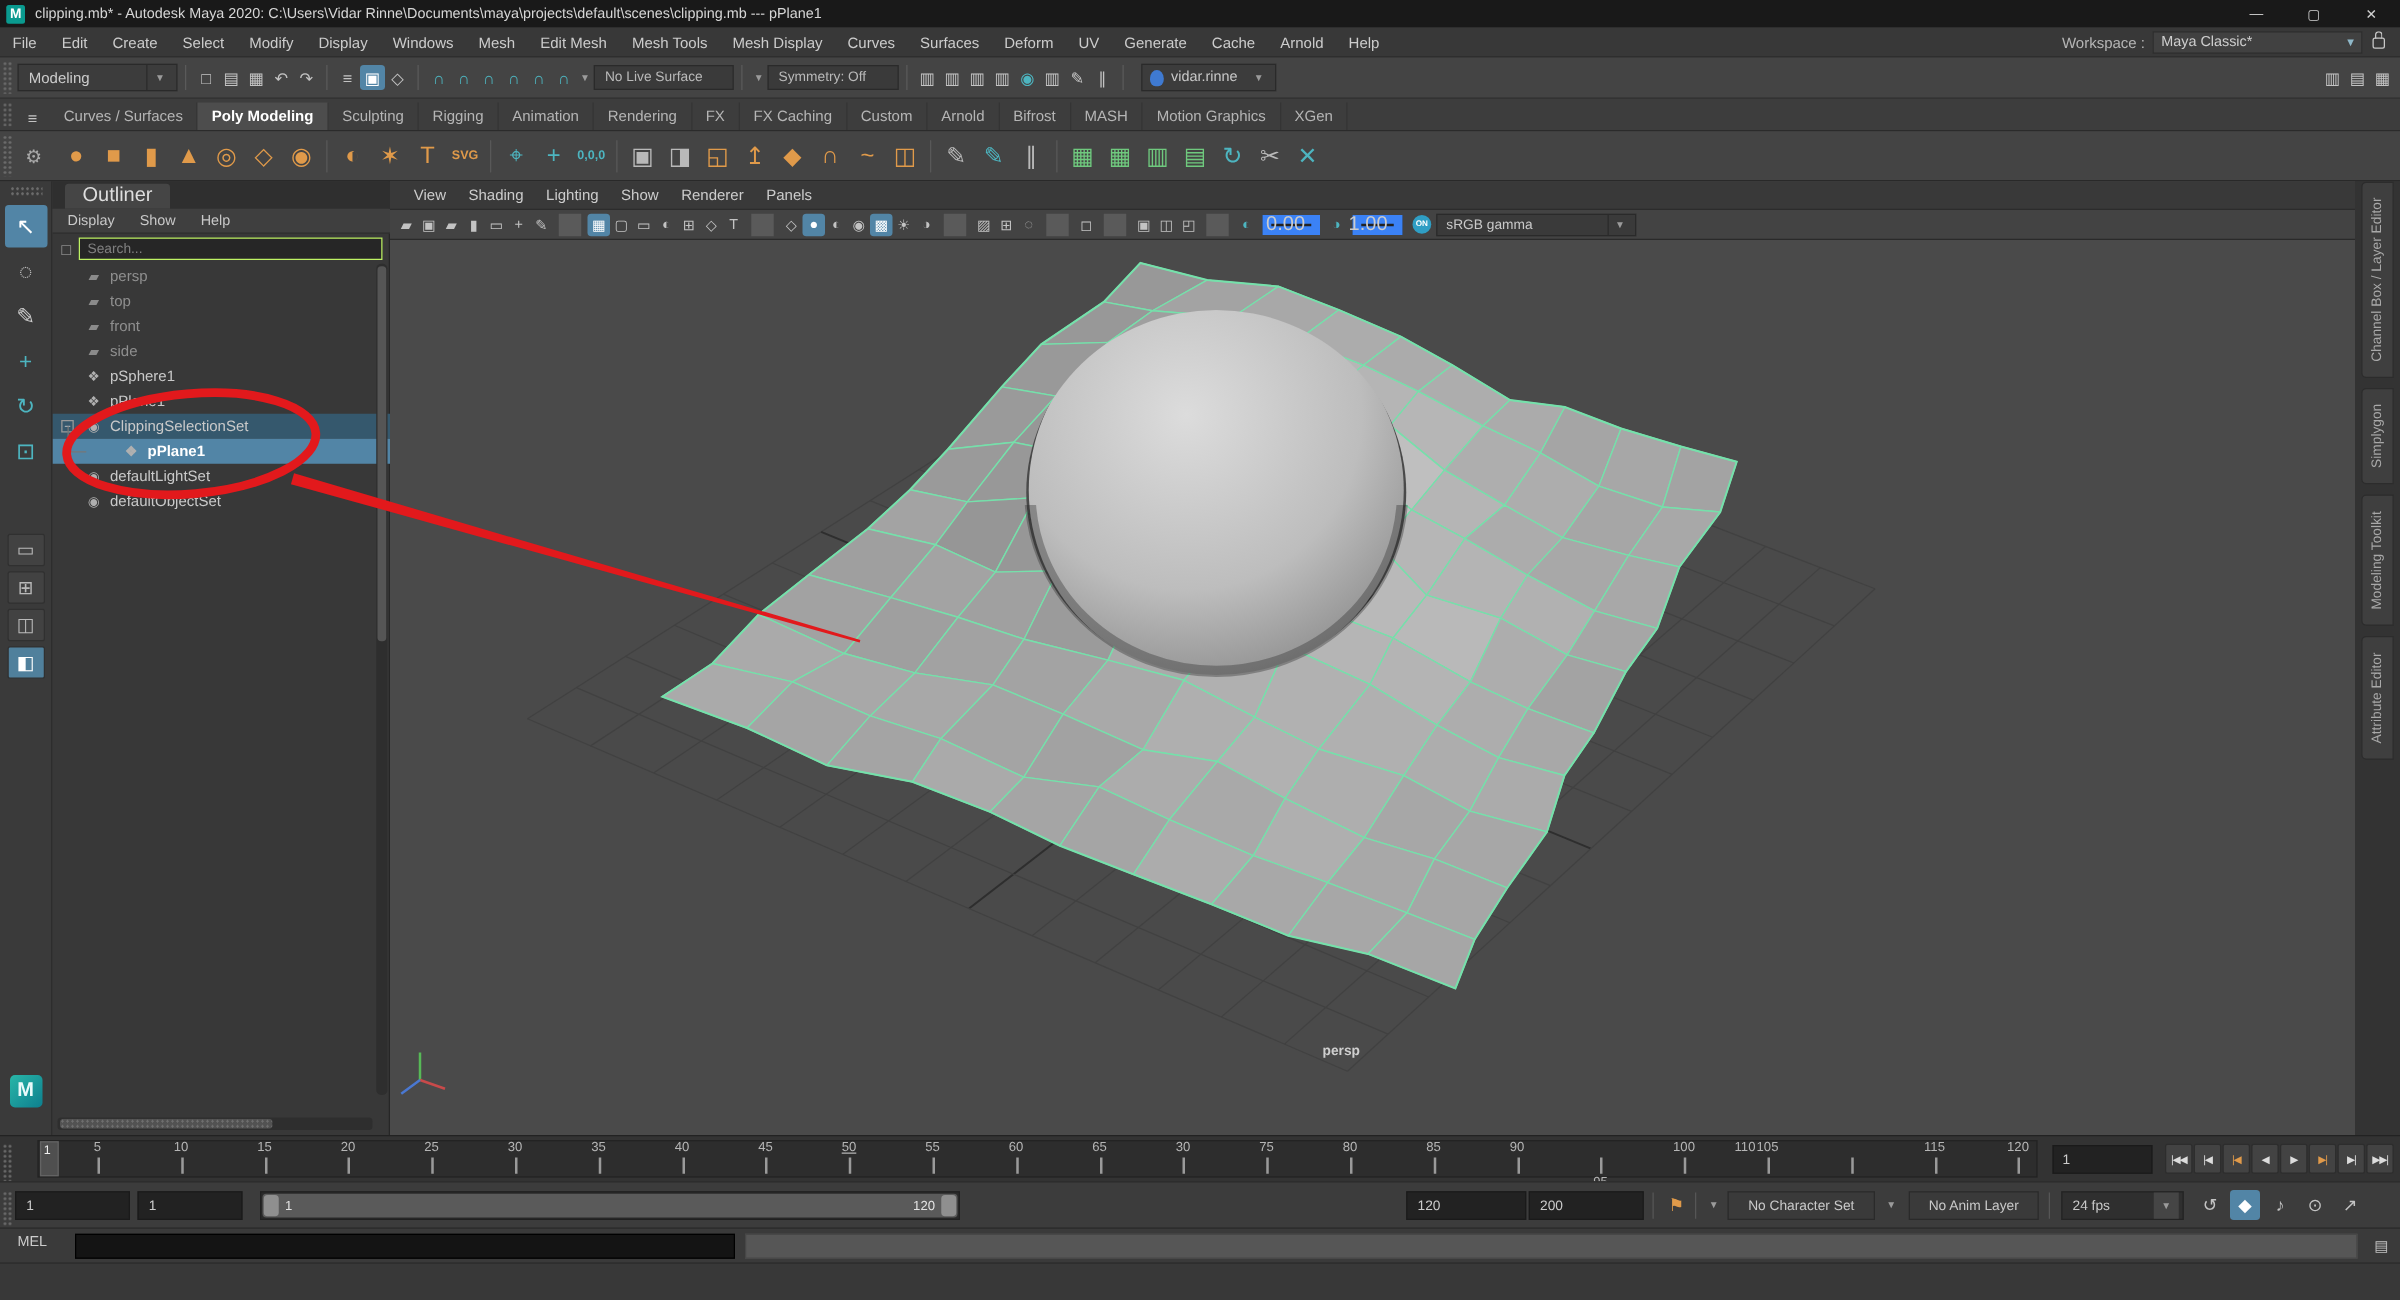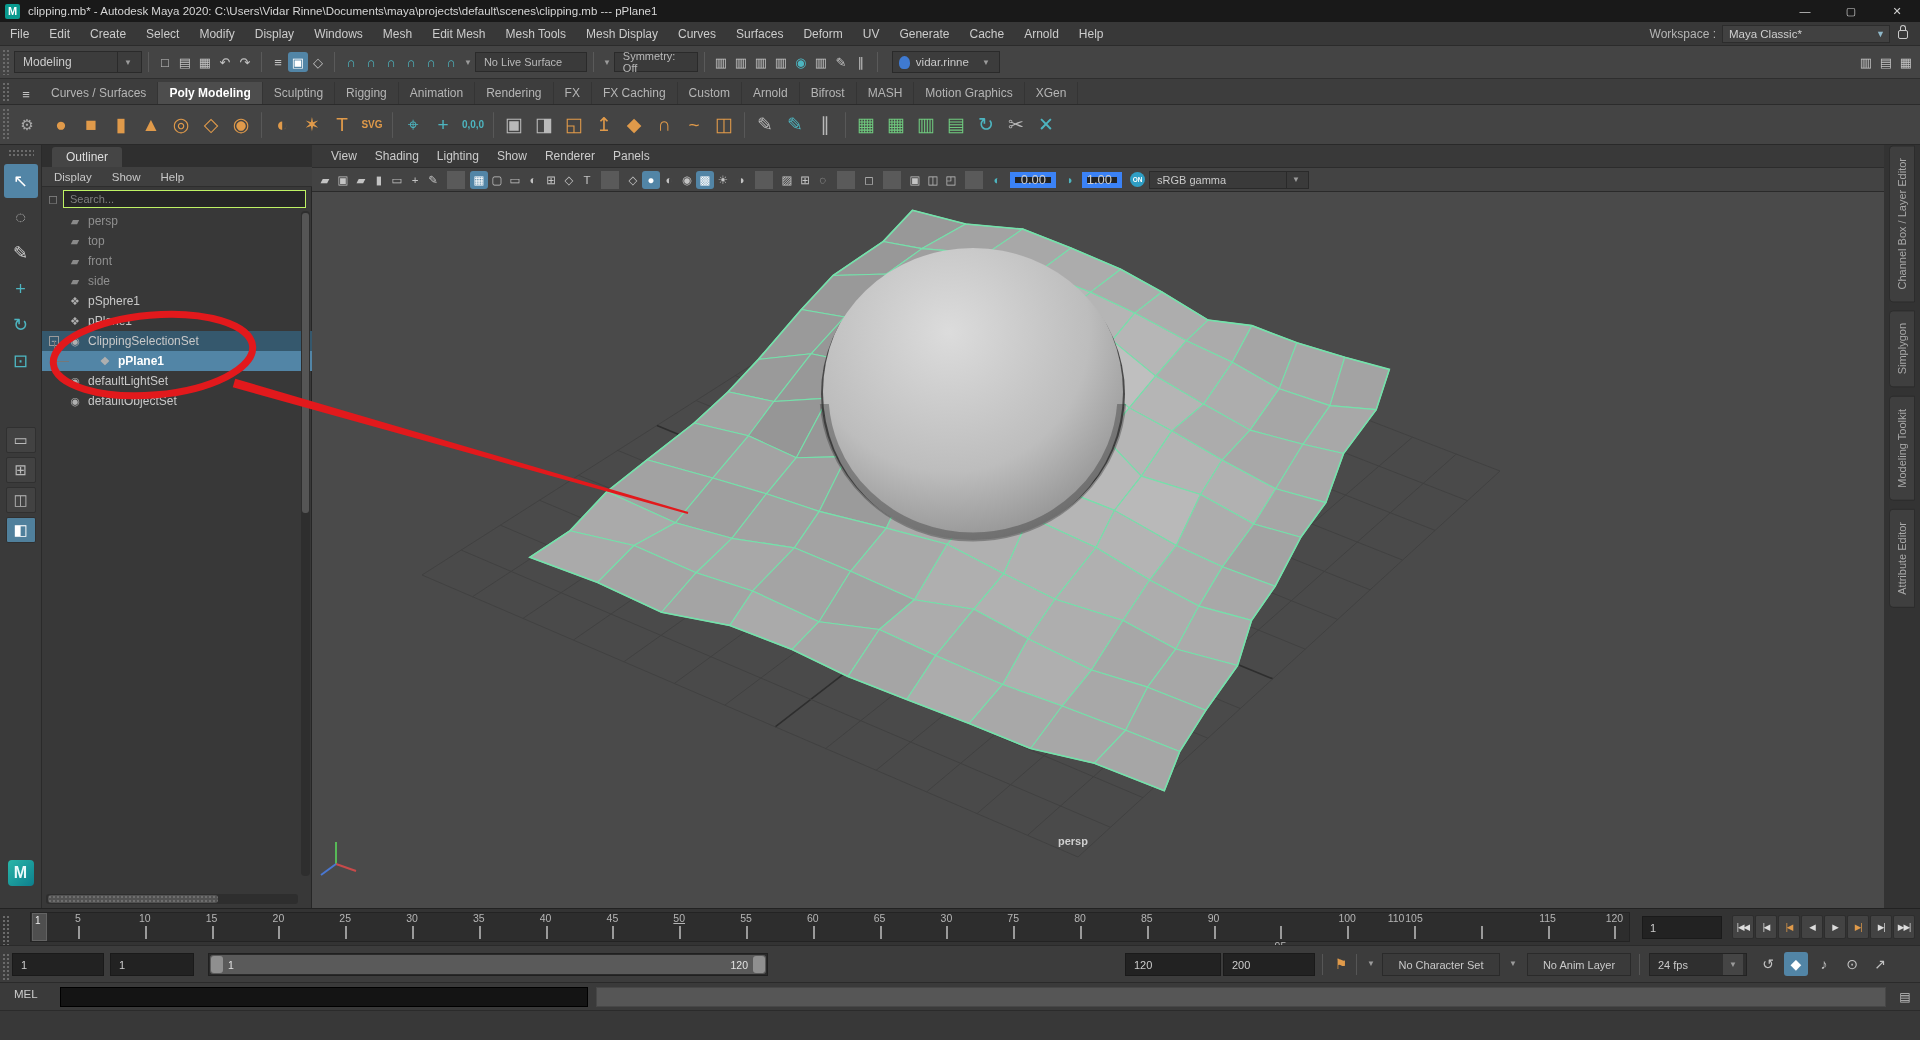--- a/index.html
+++ b/index.html
@@ -67,21 +67,21 @@
   .tool { width:34px; height:34px; margin:1px 0; display:flex; align-items:center; justify-content:center; font-size:18px; color:#cfcfcf; border-radius:3px; cursor:default; }
   .tool.active { background:#5285a6; color:#fff; }
   .tool.teal { color:#4db5c0; }
   .laybtn { width:30px; height:26px; margin:2px 0; display:flex; align-items:center; justify-content:center; font-size:15px; color:#b9b9b9; background:#424242; border:1px solid #303030; border-radius:2px; cursor:default; }
   .laybtn.active { background:#50809c; color:#fff; }
   #maya-logo { margin-top:auto; margin-bottom:22px; width:26px; height:26px; background:linear-gradient(135deg,#29b6a8,#0d7f8e); color:#eafafa; font-weight:bold; font-size:16px; display:flex; align-items:center; justify-content:center; border-radius:4px; }
 
   
   #outliner { left:42px; top:0; width:270px; height:763px; background:#383838; border-right:1px solid #262626; }
   #outliner-tabbar { left:0; top:0; width:270px; height:22px; background:#2f2f2f; display:flex; align-items:flex-end; }
-  #outliner-tab { height:20px; margin-left:10px; padding:0 14px; background:#454545; color:#dedede; font-size:12px; display:flex; align-items:center; border-radius:3px 3px 0 0; }
+  #outliner-tab { height:20px; margin-left:10px; padding:0 14px; background:#454545; color:#dedede; font-size:16px; display:flex; align-items:center; border-radius:3px 3px 0 0; }
   #outliner-menus { left:0; top:22px; width:270px; height:20px; background:#3f3f3f; display:flex; align-items:center; padding-left:12px; border-bottom:1px solid #2d2d2d; }
   .omenu { color:#c8c8c8; font-size:11.5px; margin-right:20px; cursor:default; }
   #outliner-search { left:0; top:42px; width:270px; height:24px; display:flex; align-items:center; padding:0 6px; }
   #search-icon { color:#8a8a8a; font-size:12px; margin-right:5px; }
   #search-input { flex:1; height:18px; background:#262626; border:1px solid #bef264; color:#808080; font-size:11px; display:flex; align-items:center; padding-left:6px; }
   #otree { left:0; top:66px; width:270px; height:681px; overflow:hidden; }
   .orow { height:20px; display:flex; align-items:center; padding-left:26px; position:relative; font-size:12px; color:#c9c9c9; cursor:default; }
   .orow .oicon { font-size:11px; color:#b0b0b0; margin-right:6px; width:14px; text-align:center; }
   .orow.muted { color:#8f8f8f; } .orow.muted .oicon { color:#8a8a8a; }
   .orow.row-selected { background:#35586d; }
@@ -96,21 +96,21 @@
   #ohscroll { left:4px; top:749px; width:252px; height:10px; background:#2e2e2e; border-radius:3px; }
   #ohthumb { left:2px; top:1px; width:170px; height:8px; background:#525252; border-radius:3px;
     background-image:radial-gradient(#6e6e6e 1px, transparent 1.1px); background-size:4px 4px; }
 
   
   #viewport { left:312px; top:0; width:1572px; height:763px; background:#4a4a4a; }
   #vp-menus { left:0; top:0; width:1572px; height:23px; background:#393939; display:flex; align-items:center; padding-left:10px; border-bottom:1px solid #2c2c2c; }
   .vp-menu { color:#cccccc; font-size:12px; padding:0 9px; cursor:default; }
   #vp-toolbar { left:0; top:23px; width:1572px; height:24px; background:#434343; display:flex; align-items:center; padding-left:4px; border-bottom:1px solid #2a2a2a; }
   #vp-toolbar .ticon { width:18px; height:18px; font-size:11.5px; }
-  .vp-field { width:46px; height:16px; background:#222; border:5px solid #3b82f6; color:#cccccc; font-size:13px; display:flex; align-items:center; justify-content:flex-end; padding-right:5px; margin:0 4px; }
+  .vp-field { width:46px; height:16px; background:#222; border:7px solid #3b82f6; color:#cccccc; font-size:16px; display:flex; align-items:center; justify-content:flex-end; padding-right:5px; margin:0 4px; }
   #on-badge { width:15px; height:15px; border-radius:50%; background:#2f9ec4; color:#fff; font-size:6.5px; font-weight:bold; display:flex; align-items:center; justify-content:center; margin:0 4px; }
   #colorspace { width:160px; height:18px; background:#3a3a3a; border:1px solid #2a2a2a; color:#c9c9c9; font-size:11px; display:flex; align-items:center; padding-left:7px; }
   #colorspace .caret { margin-left:auto; border-left:1px solid #2a2a2a; height:100%; display:flex; align-items:center; padding:0 5px; }
   #vp-scene { left:0; top:47px; width:1572px; height:716px; }
   #persp-label { left:746px; top:690px; color:#cfcfcf; font-size:11px; font-weight:bold; }
 
   
   #righttabs { left:1884px; top:0; width:36px; height:763px; background:#333; display:flex; flex-direction:column; align-items:flex-start; }
   .rtab { writing-mode:vertical-rl; transform:rotate(180deg); background:#3f3f3f; color:#a9a9a9; font-size:11px;
     padding:12px 0; width:26px; margin-left:5px; margin-bottom:8px; display:flex; align-items:center; justify-content:center;
@@ -229,21 +229,21 @@
       <div class="ticon teal">∩</div>
       <div class="ticon teal">∩</div>
       <div class="ticon teal">∩</div>
       <div class="ticon teal">∩</div>
       <div class="ticon teal">∩</div>
     </div>
   <span class="caret">▼</span>
   <div class="tfield" style="width:112px;">No Live Surface</div>
   <div class="tdiv"></div>
   <span class="caret">▼</span>
-  <div class="tfield" style="width:84px;">Symmetry: Off</div>
+  <div class="tfield" style="width:105px;">Symmetry: Off</div>
   <div class="tdiv"></div>
   <div class="srow">
 
   <div class="ticon gray">▥</div>
       <div class="ticon gray">▥</div>
       <div class="ticon gray">▥</div>
       <div class="ticon gray">▥</div>
       <div class="ticon teal">◉</div>
       <div class="ticon gray">▥</div>
       <div class="ticon gray">✎</div>

